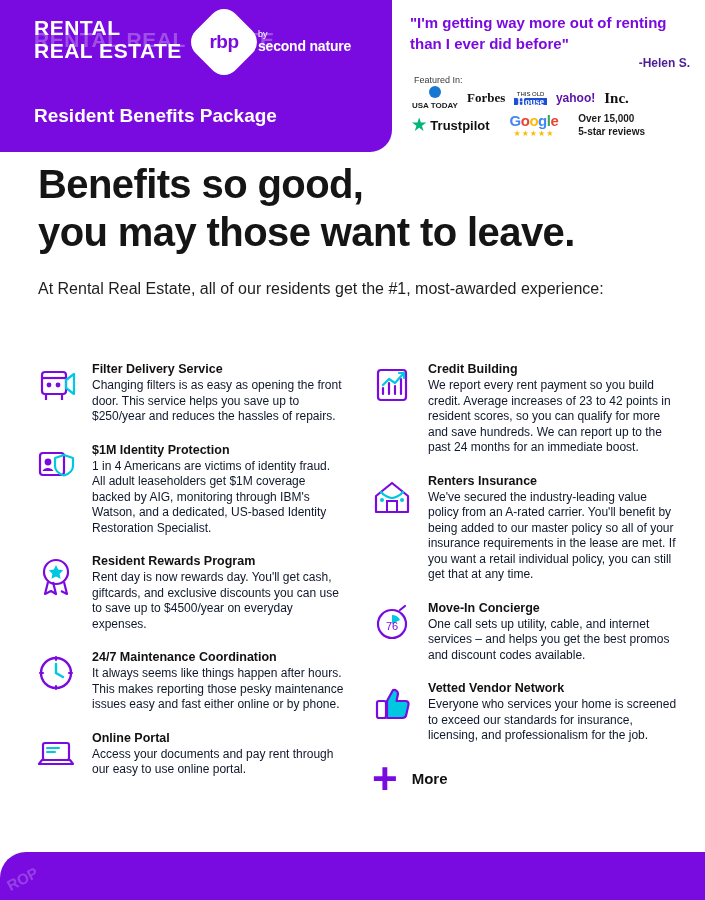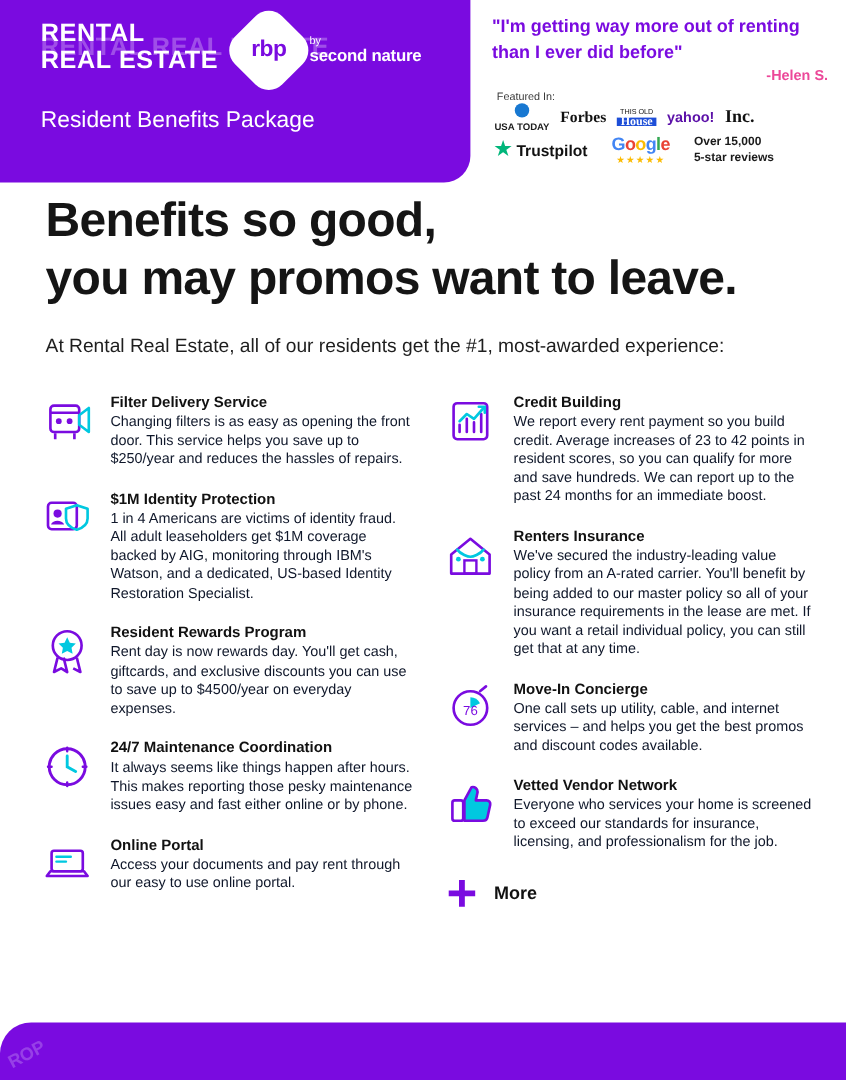--- a/index.html
+++ b/index.html
@@ -83,42 +83,42 @@
     font-size: 9px;
     line-height: 12px;
   }
   .sn-name {
     font-size: 14px;
     font-weight: bold;
     letter-spacing: -.2px;
   }
   .header-sub {
     position: absolute;
-    left: 34px; top: 90px;
+    left: 34px; top: 105px;
     color: #ffffff;
     font-size: 19px;
-    font-weight: normal;
+    font-weight: bold;
   }
 
   
   .quote-block {
     position: absolute;
     left: 410px; top: 12px;
     width: 280px;
   }
   .quote-text {
     color: #7A0BE0;
     font-size: 15px;
     font-weight: bold;
     line-height: 21px;
   }
   .quote-attr {
     margin-top: 2px;
     text-align: right;
-    color: #ec4899;
+    color: #4c1d95;
     font-size: 12px;
     font-weight: bold;
   }
   .featured-label {
     position: absolute;
     left: 414px; top: 75px;
     font-size: 9px;
     color: #3b3b3b;
   }
   .logo-row {
@@ -173,21 +173,21 @@
   }
 
   
   .columns {
     position: absolute;
     left: 32px; top: 328px;
     width: 648px;
     display: flex;
     gap: 24px;
   }
-  .col { width: 312px; }
+  .col { width: 312px; margin-top: 34px; }
   .benefit {
     display: flex;
     gap: 12px;
     margin-bottom: 18px;
   }
   .benefit-icon {
     width: 48px;
     min-width: 48px;
     height: 46px;
     display: flex;
@@ -304,21 +304,21 @@
       </div>
       <div class="reviews-text">
         <div>Over 15,000</div>
         <div>5-star reviews</div>
       </div>
     </div>
   </div>
 
   <div class="headline">
     <div>Benefits so good,</div>
-    <div>you may promos want to leave.</div>
+    <div>you may those want to leave.</div>
   </div>
 
   <div class="subhead">At Rental Real Estate, all of our residents get the #1, most-awarded experience:</div>
 
   <div class="columns">
 
     <div class="col">
 
       <div class="benefit">
         <div class="benefit-icon">

